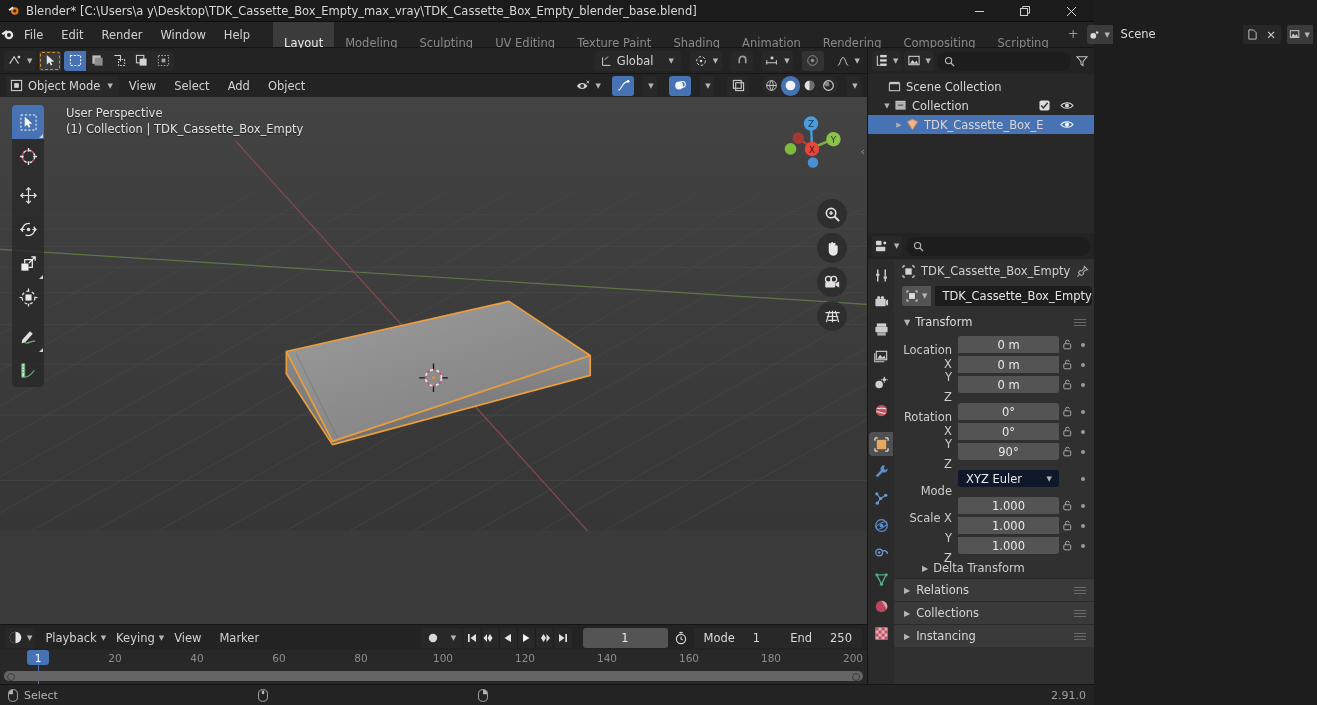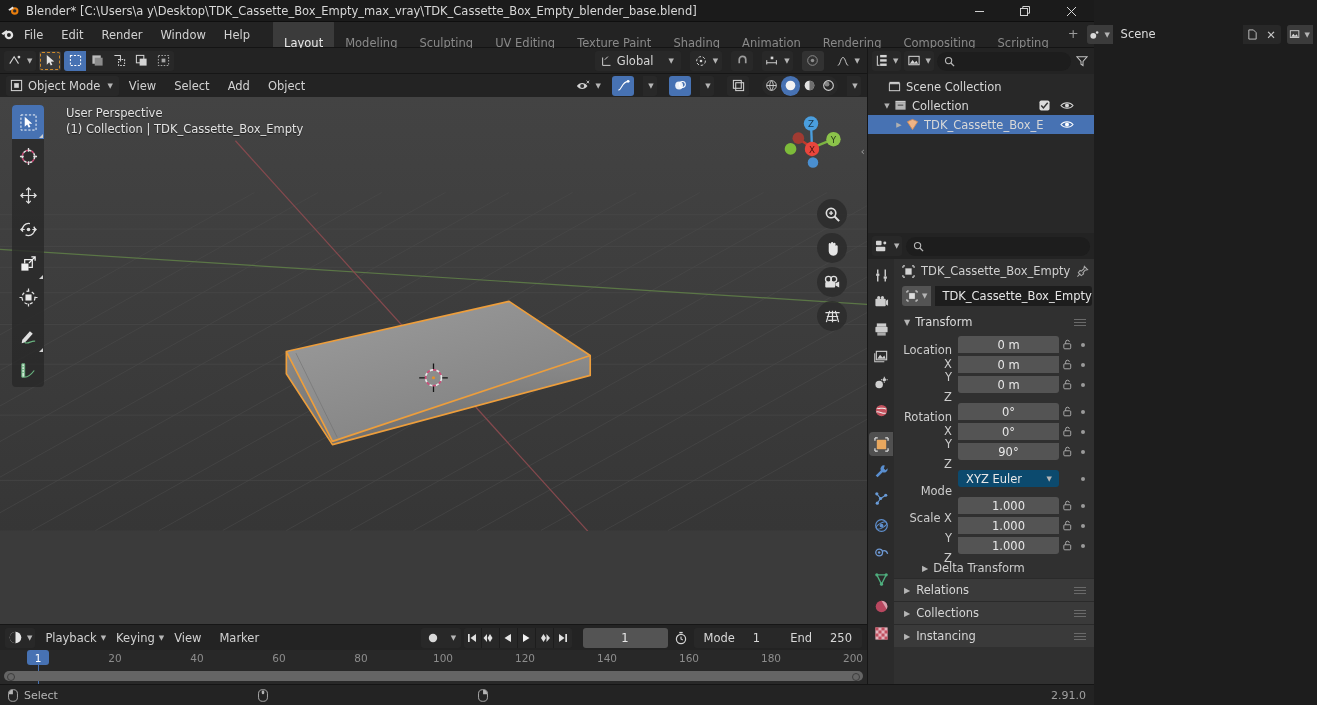--- a/index.html
+++ b/index.html
@@ -162,21 +162,21 @@
     font-size:11.5px; color:#dcdcdc; }
   .grip { margin-left:auto; display:flex; flex-direction:column; gap:2px; }
   .grip span { display:block; width:12px; height:1px; background:#6a6a6a; }
   .prow { display:flex; align-items:center; height:19px; margin-bottom:1px; padding-right:4px; }
   .plabel { width:64px; text-align:right; font-size:11.5px; color:#cdcdcd; padding-right:6px;margin-top:24px; }
   .pfield { flex:1; background:#545454; height:17px; border-radius:3px; display:flex;
     align-items:center; justify-content:center; font-size:11.5px; color:#e8e8e8; }
   .pfield.top { border-radius:3px 3px 0 0; }
   .pfield.mid { border-radius:0; }
   .pfield.bot { border-radius:0 0 3px 3px; }
-  .pfield.dd { justify-content:flex-start; padding-left:8px; position:relative; background:#0c4a6e; }
+  .pfield.dd { justify-content:flex-start; padding-left:8px; position:relative; background:#0f172a; }
   .pfield.dd .cv { position:absolute; right:7px; font-size:7px; }
   .plock { width:17px; display:flex; align-items:center; justify-content:center; }
   .pdot { width:14px; display:flex; align-items:center; justify-content:center; }
   .pdot i { display:block; width:4px; height:4px; border-radius:50%; background:#9a9a9a; }
   .subrow { display:flex; align-items:center; gap:5px; padding:5px 0 3px 26px;
     font-size:11.5px; color:#cdcdcd; }
   .closed-panel { height:23px; display:flex; align-items:center; gap:6px; padding:0 8px;
     font-size:11.5px; color:#d6d6d6; background:#3a3a3a; border-top:1px solid #2a2a2a; }
 
   

